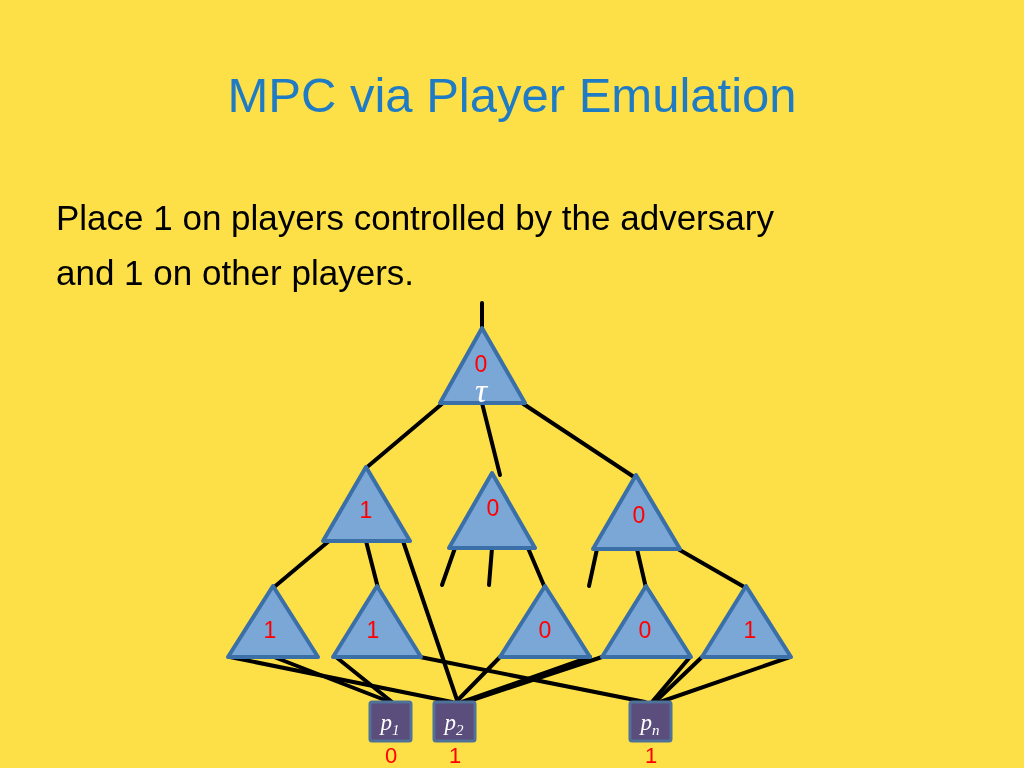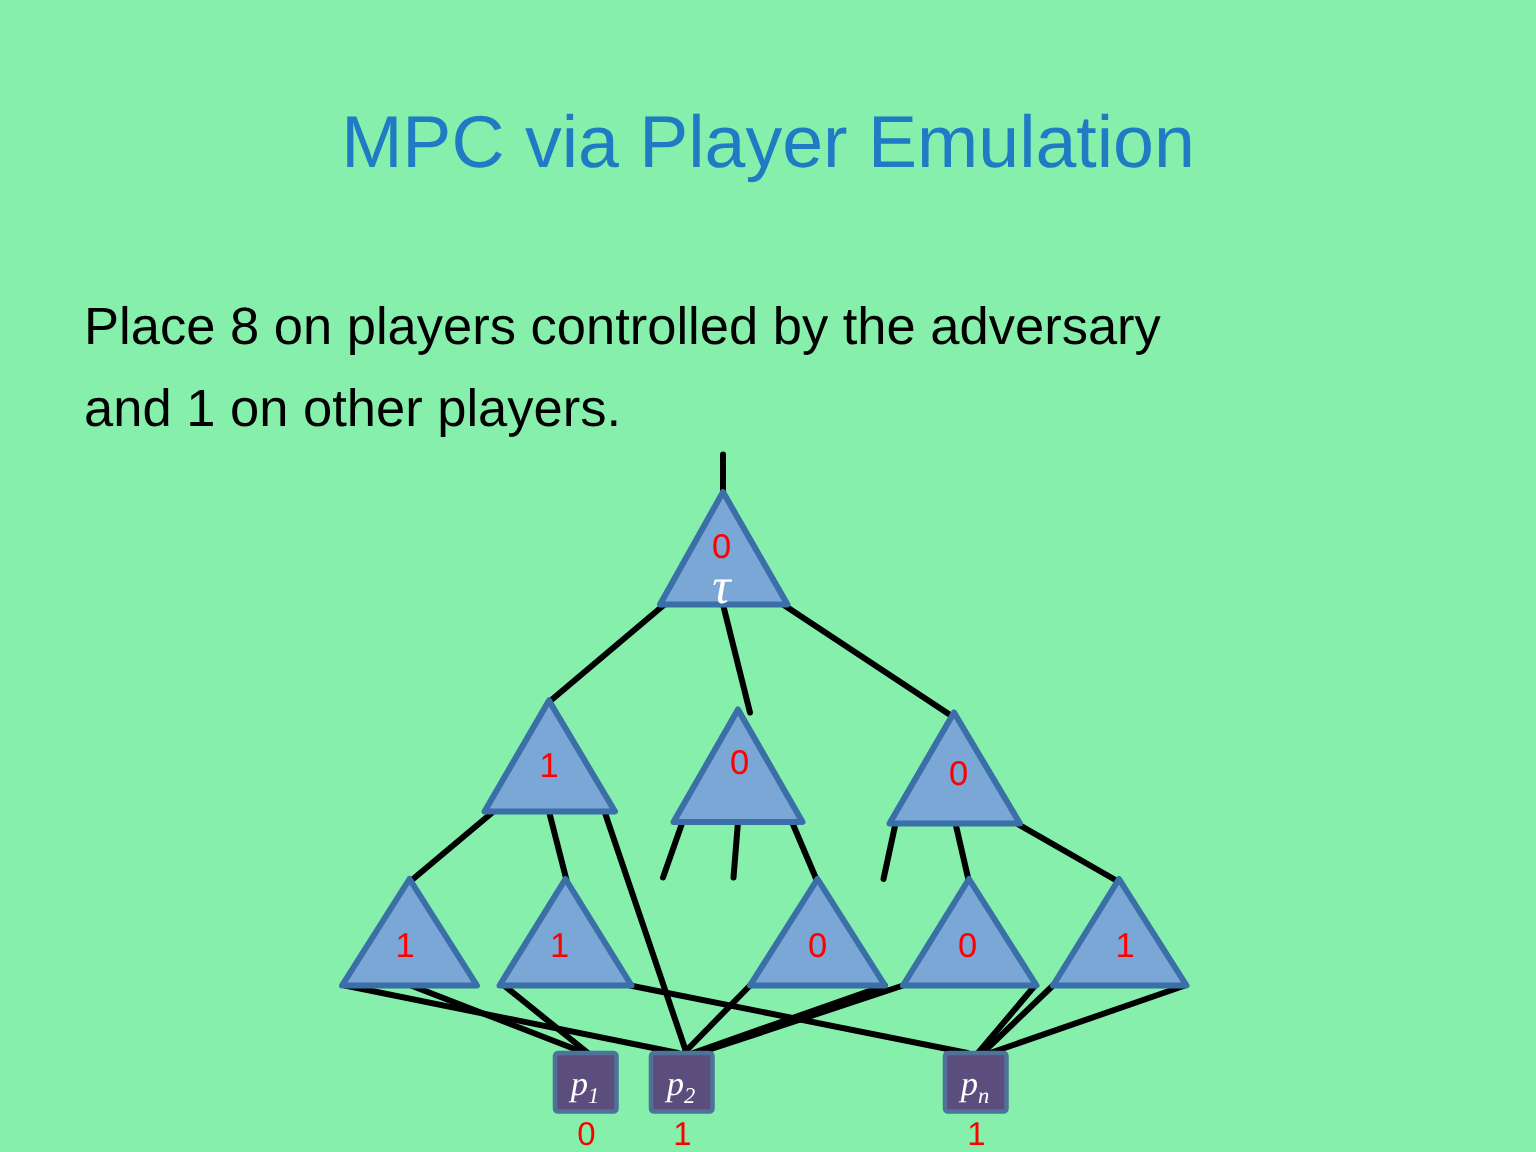--- a/index.html
+++ b/index.html
@@ -12,21 +12,21 @@
     height: 768px;
     position: relative;
     overflow: hidden;
     font-family: "Liberation Sans", sans-serif;
   }
   #slide {
     position: absolute;
     left: 0; top: 0;
     width: 1024px;
     height: 768px;
-    background: #86efac;
+    background: #fde047;
   }
   #slide-title {
     position: absolute;
     left: 0;
     top: 66px;
     width: 1024px;
     text-align: center;
     color: #1F7BC4;
     font-size: 49px;
     font-weight: 400;
@@ -84,21 +84,21 @@
   }
 </style>
 </head>
 <body>
 
 <div id="slide">
 
   <div id="slide-title">MPC via Player Emulation</div>
 
   <div id="body-text">
-    <span class="line">Place 8 on players controlled by the adversary</span>
+    <span class="line">Place 1 on players controlled by the adversary</span>
     <span class="line">and 1 on other players.</span>
   </div>
 
   <svg id="diagram" viewBox="0 0 1024 768">
 
     <g stroke="#000000" stroke-width="4" fill="none" stroke-linecap="round">
 
       <line x1="482" y1="303" x2="482" y2="330"></line>
 
       <line x1="443" y1="403" x2="366" y2="468"></line>

